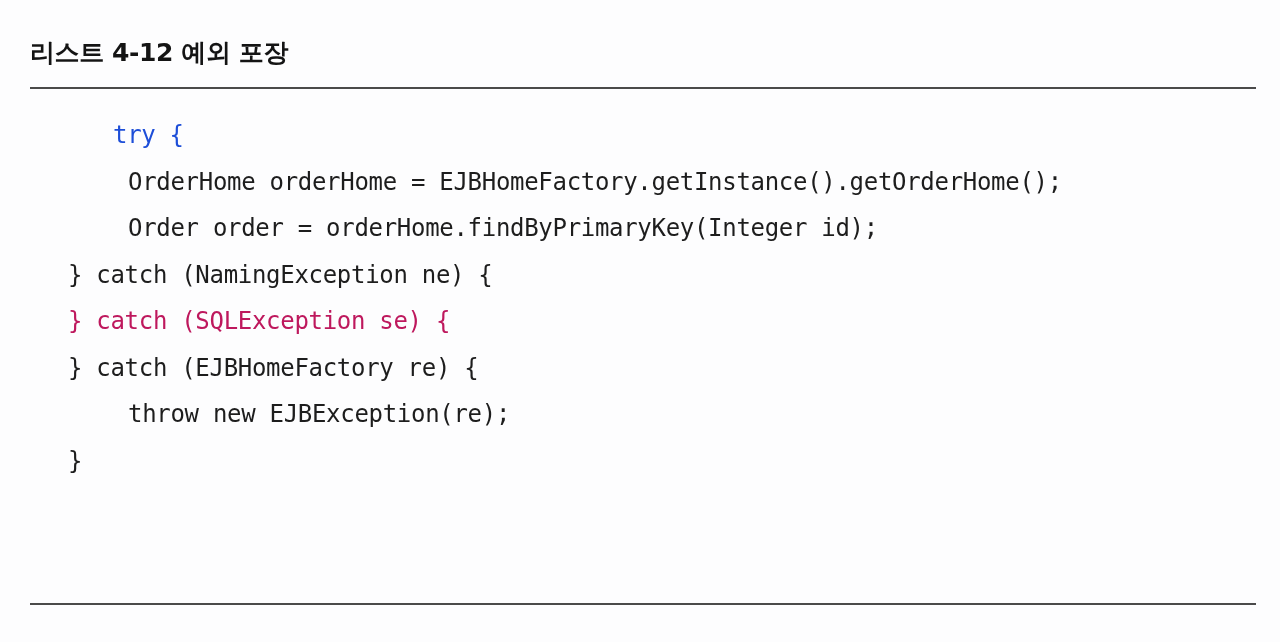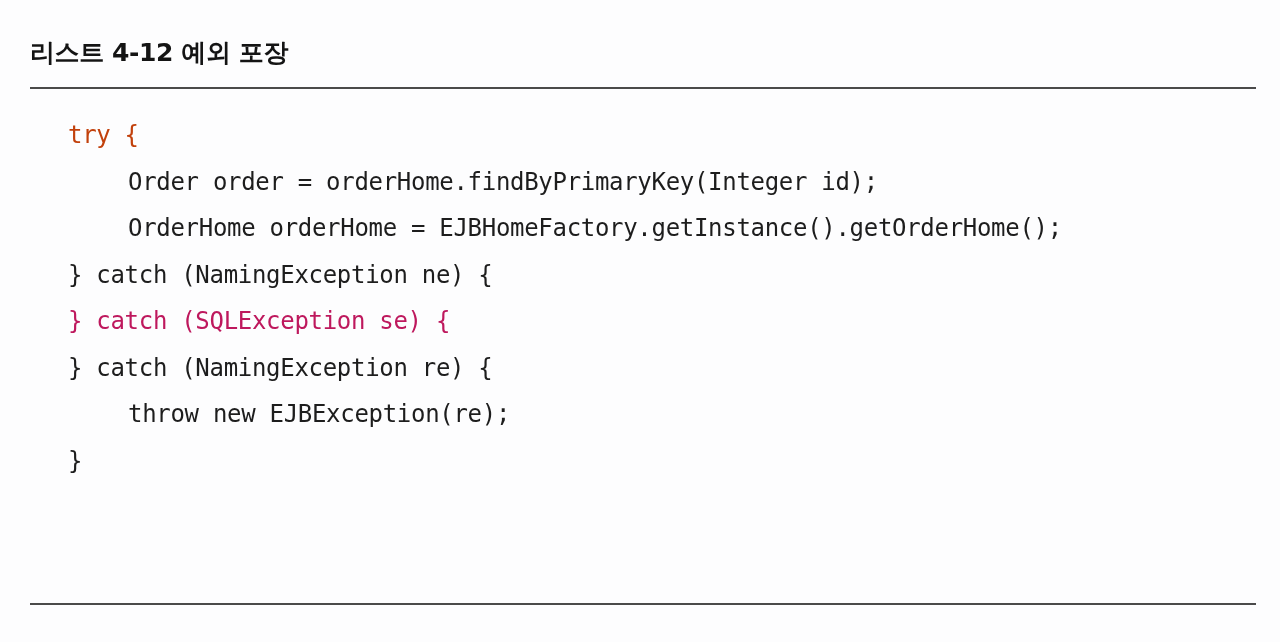--- a/index.html
+++ b/index.html
@@ -71,25 +71,25 @@
 </head>
 <body style="background: rgb(253, 253, 254);">
 
 <div class="page">
 
   <div class="listing-title">리스트 4-12 예외 포장</div>
 
   <div class="rule rule-top" style="background: rgb(74, 74, 74);"></div>
 
   <div class="code-block">
-      <div class="code-line indent-0" style="color: #c2410c;"><span class="tok">try {</span></div>
+      <div class="code-line indent-0" style="color: #1d4ed8; margin-left: 45px;"><span class="tok">try {</span></div>
+      <div class="code-line indent-1" style="color: rgb(29, 29, 29);"><span class="tok">OrderHome orderHome = EJBHomeFactory.getInstance().getOrderHome();</span></div>
       <div class="code-line indent-1" style="color: rgb(29, 29, 29);"><span class="tok">Order order = orderHome.findByPrimaryKey(Integer id);</span></div>
-      <div class="code-line indent-1" style="color: rgb(29, 29, 29);"><span class="tok">OrderHome orderHome = EJBHomeFactory.getInstance().getOrderHome();</span></div>
       <div class="code-line indent-0" style="color: rgb(29, 29, 29);"><span class="tok">} catch (</span><span class="tok-bold">NamingException ne</span><span class="tok">) {</span></div>
       <div class="code-line indent-0" style="color: #be185d;"><span class="tok">} catch (</span><span class="tok-bold">SQLException se</span><span class="tok">) {</span></div>
-      <div class="code-line indent-0" style="color: rgb(29, 29, 29);"><span class="tok">} catch (</span><span class="tok-bold">NamingException re</span><span class="tok">) {</span></div>
+      <div class="code-line indent-0" style="color: rgb(29, 29, 29);"><span class="tok">} catch (</span><span class="tok-bold">EJBHomeFactory re</span><span class="tok">) {</span></div>
       <div class="code-line indent-1" style="color: rgb(29, 29, 29);"><span class="tok-bold">throw new EJBException(re);</span></div>
       <div class="code-line indent-0" style="color: rgb(29, 29, 29);"><span class="tok">}</span></div>
     </div>
 
   <div class="rule rule-bottom" style="background: rgb(74, 74, 74);"></div>
 
 </div>
 
 </body></html>

